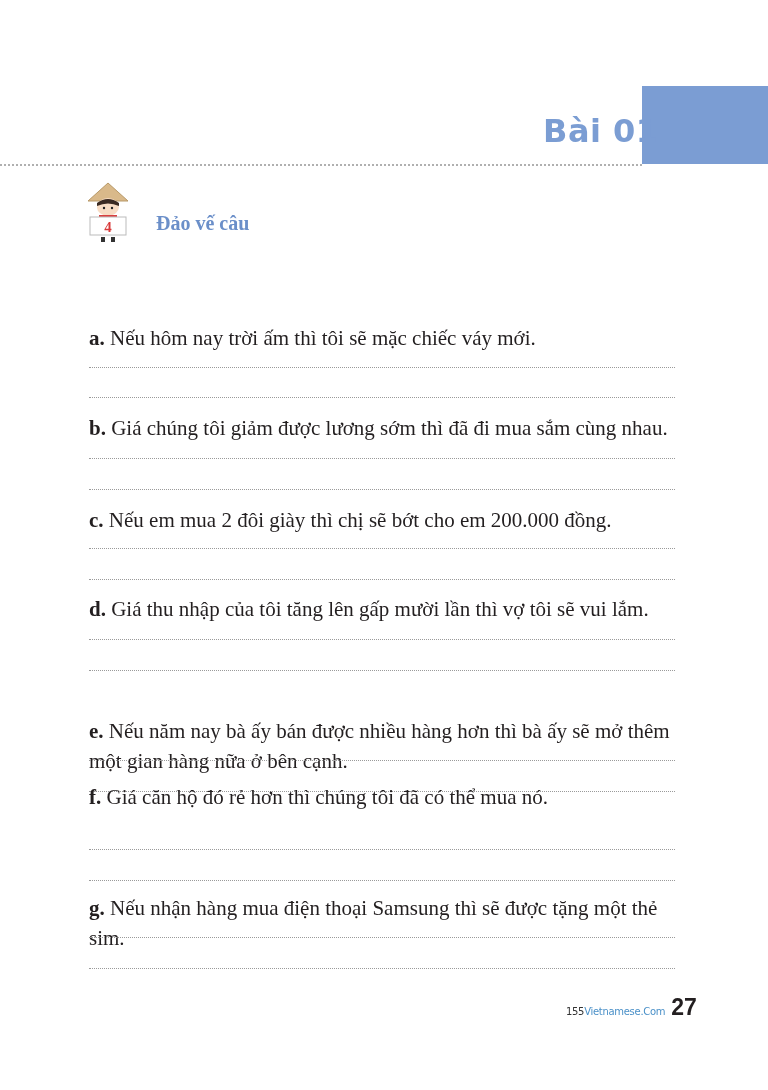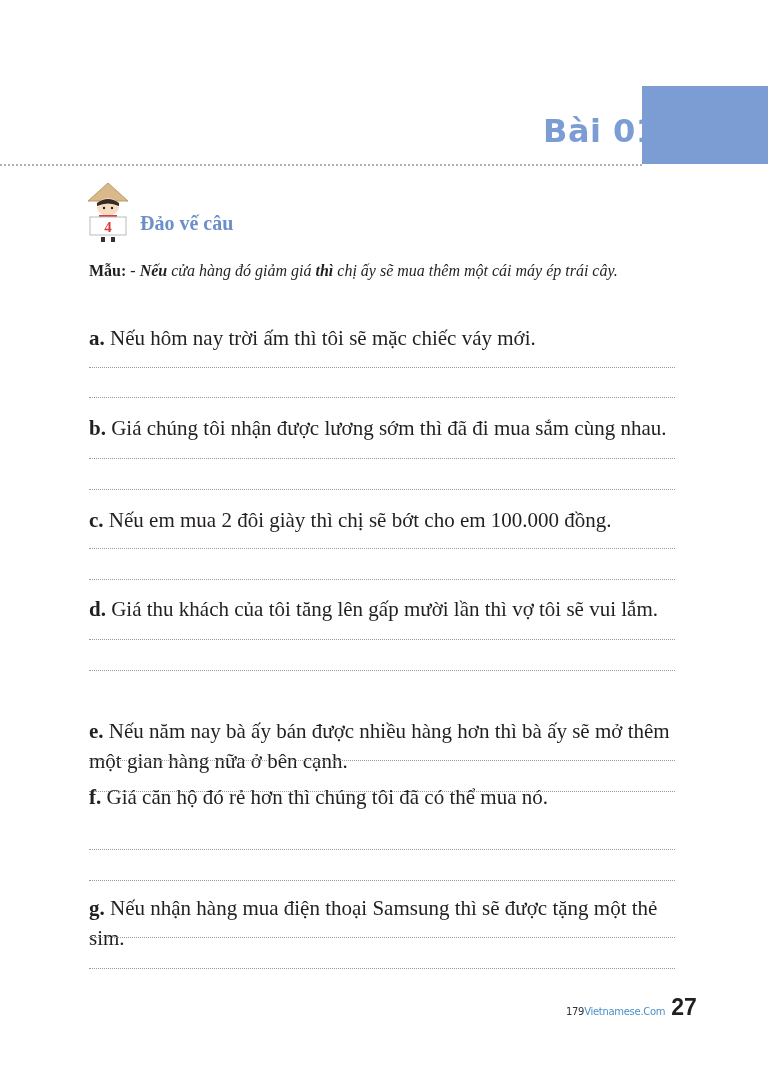--- a/index.html
+++ b/index.html
@@ -3,21 +3,21 @@
 <meta charset="utf-8">
 <style>
   html, body { margin:0; padding:0; background:#ffffff; }
   body { width:768px; height:1090px; position:relative; overflow:hidden;
          font-family:"Liberation Serif", serif; color:#231f20; }
   .header-box { position:absolute; left:642px; top:86px; width:126px; height:78px; background:#7b9dd3; }
   .lesson-title { position:absolute; left:543px; top:112px; font-family:"DejaVu Sans", sans-serif;
                   font-weight:bold; font-size:32px; color:#7b9dd3; letter-spacing:0.5px; }
   .header-rule { position:absolute; left:0; top:164px; width:642px; border-top:2px dotted #b0b0b0; }
   .mascot { position:absolute; left:84px; top:181px; width:48px; height:64px; }
-  .section-title { position:absolute; left:140px; top:212px; font-size:20px; font-weight:bold; color:#6b8fc9; }
+  .section-title { position:absolute; left:156px; top:212px; font-size:20px; font-weight:bold; color:#6b8fc9; }
   .sample { position:absolute; left:89px; top:258px; font-size:16px; line-height:26px; }
   .sample b.lbl { font-style:normal; }
   .sample i { font-style:italic; }
   .sample .line2 { padding-left:30px; }
   .arrow { color:#d9435a; font-style:normal; font-family:"DejaVu Sans", sans-serif; font-size:12px; letter-spacing:-1px; }
   .exercise { position:absolute; left:89px; width:590px; font-size:21px; line-height:30px; }
   .exercise .letter { font-weight:bold; }
   .dots { position:absolute; left:89px; width:586px; border-top:1.5px dotted #9a9a9a; height:0; }
   .footer { position:absolute; top:994px; left:566px; display:flex; align-items:baseline; gap:6px; }
   .brand { font-family:"DejaVu Sans", sans-serif; font-size:10px; color:#333; letter-spacing:-0.3px; }
@@ -39,49 +39,46 @@
   <circle cx="28" cy="27" r="1.2" fill="#222"></circle>
   <rect x="15" y="34" width="18" height="20" fill="#d94040"></rect>
   <rect x="6" y="36" width="36" height="18" fill="#ffffff" stroke="#bbb" stroke-width="1"></rect>
   <text x="24" y="51" text-anchor="middle" font-family="Liberation Serif, serif" font-weight="bold" font-size="15" fill="#d93b3b">4</text>
   <rect x="17" y="56" width="4" height="5" fill="#333"></rect>
   <rect x="27" y="56" width="4" height="5" fill="#333"></rect>
 </svg>
 <div class="section-title">Đảo vế câu</div>
 
 <div class="sample">
-  <div>
-    <b class="lbl">Mẫu:</b><span> - </span><i><b>Nếu</b><span> cửa hàng đó giảm giá </span><b>thì</b><span> chị ấy sẽ mua thêm một cái máy ép trái cây.</span></i>
-  </div>
 </div>
 
 <div class="exercise" style="top:323px"><span class="letter">a.</span><span> Nếu hôm nay trời ấm thì tôi sẽ mặc chiếc váy mới.</span></div>
 <div class="dots" style="top:367px"></div>
 <div class="dots" style="top:397px"></div>
 
-<div class="exercise" style="top:413px"><span class="letter">b.</span><span> Giá chúng tôi nhận được lương sớm thì đã đi mua sắm cùng nhau.</span></div>
+<div class="exercise" style="top:413px"><span class="letter">b.</span><span> Giá chúng tôi giảm được lương sớm thì đã đi mua sắm cùng nhau.</span></div>
 <div class="dots" style="top:458px"></div>
 <div class="dots" style="top:489px"></div>
 
-<div class="exercise" style="top:505px"><span class="letter">c.</span><span> Nếu em mua 2 đôi giày thì chị sẽ bớt cho em 100.000 đồng.</span></div>
+<div class="exercise" style="top:505px"><span class="letter">c.</span><span> Nếu em mua 2 đôi giày thì chị sẽ bớt cho em 200.000 đồng.</span></div>
 <div class="dots" style="top:548px"></div>
 <div class="dots" style="top:579px"></div>
 
-<div class="exercise" style="top:594px"><span class="letter">d.</span><span> Giá thu khách của tôi tăng lên gấp mười lần thì vợ tôi sẽ vui lắm.</span></div>
+<div class="exercise" style="top:594px"><span class="letter">d.</span><span> Giá thu nhập của tôi tăng lên gấp mười lần thì vợ tôi sẽ vui lắm.</span></div>
 <div class="dots" style="top:639px"></div>
 <div class="dots" style="top:670px"></div>
 
 <div class="exercise" style="top:716px"><span class="letter">e.</span><span> Nếu năm nay bà ấy bán được nhiều hàng hơn thì bà ấy sẽ mở thêm một gian hàng nữa ở bên cạnh.</span></div>
 <div class="dots" style="top:760px"></div>
 <div class="dots" style="top:791px"></div>
 
 <div class="exercise" style="top:782px"><span class="letter">f.</span><span> Giá căn hộ đó rẻ hơn thì chúng tôi đã có thể mua nó.</span></div>
 <div class="dots" style="top:849px"></div>
 <div class="dots" style="top:880px"></div>
 
 <div class="exercise" style="top:893px"><span class="letter">g.</span><span> Nếu nhận hàng mua điện thoại Samsung thì sẽ được tặng một thẻ sim.</span></div>
 <div class="dots" style="top:937px"></div>
 <div class="dots" style="top:968px"></div>
 
 <div class="footer">
-  <span class="brand"><span>179</span><span class="blue">Vietnamese.Com</span></span>
+  <span class="brand"><span>155</span><span class="blue">Vietnamese.Com</span></span>
   <span class="page-num">27</span>
 </div>
 
 </body></html>

